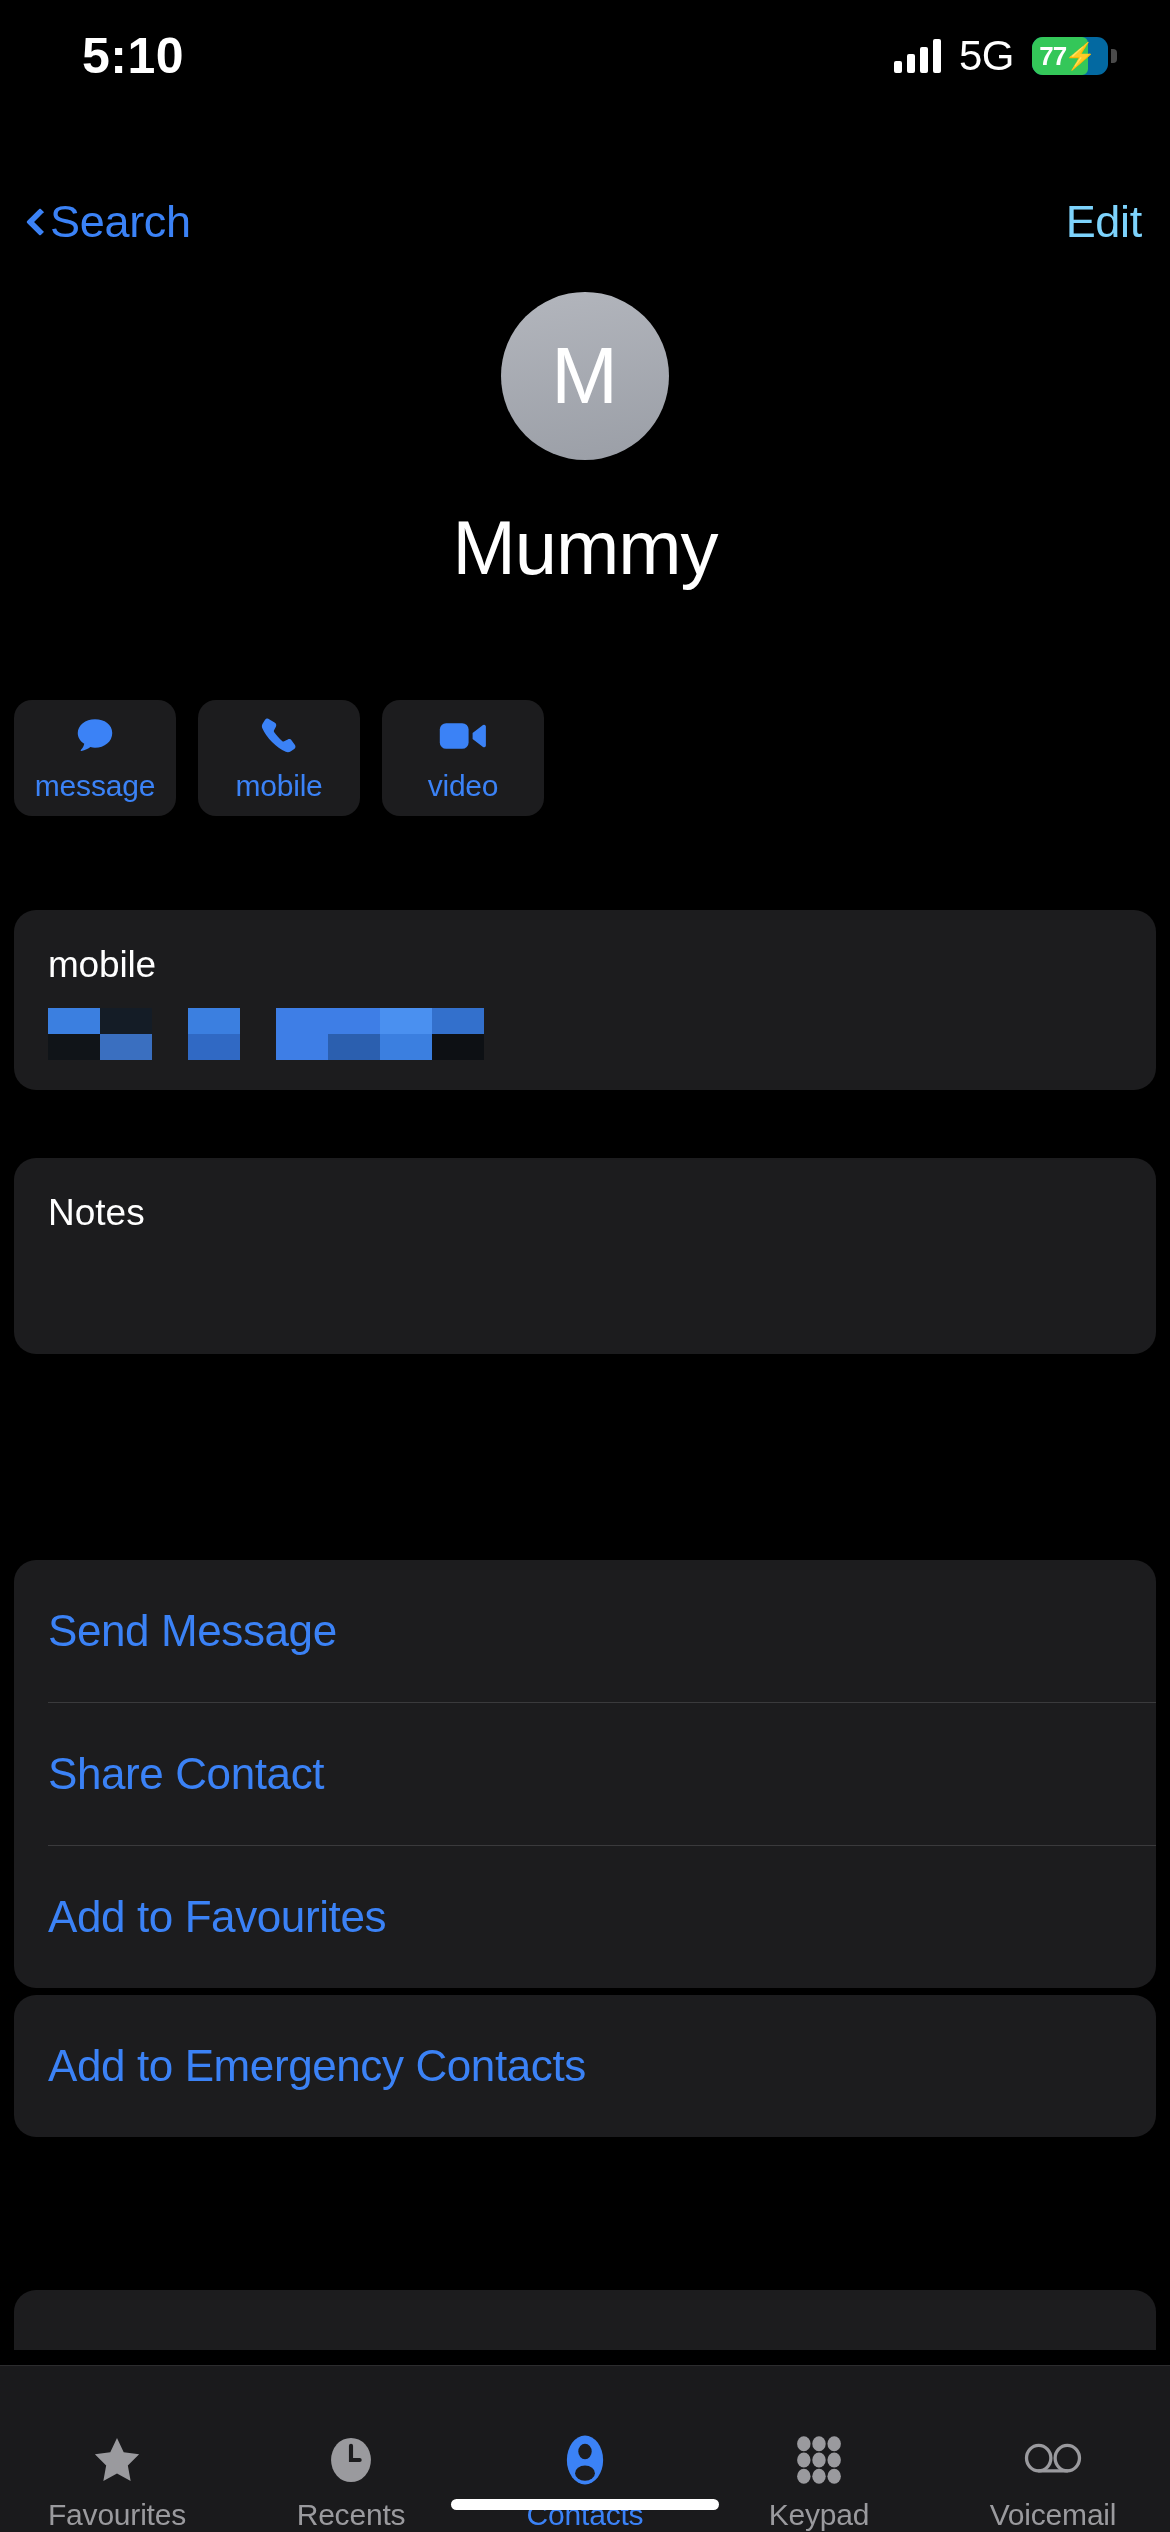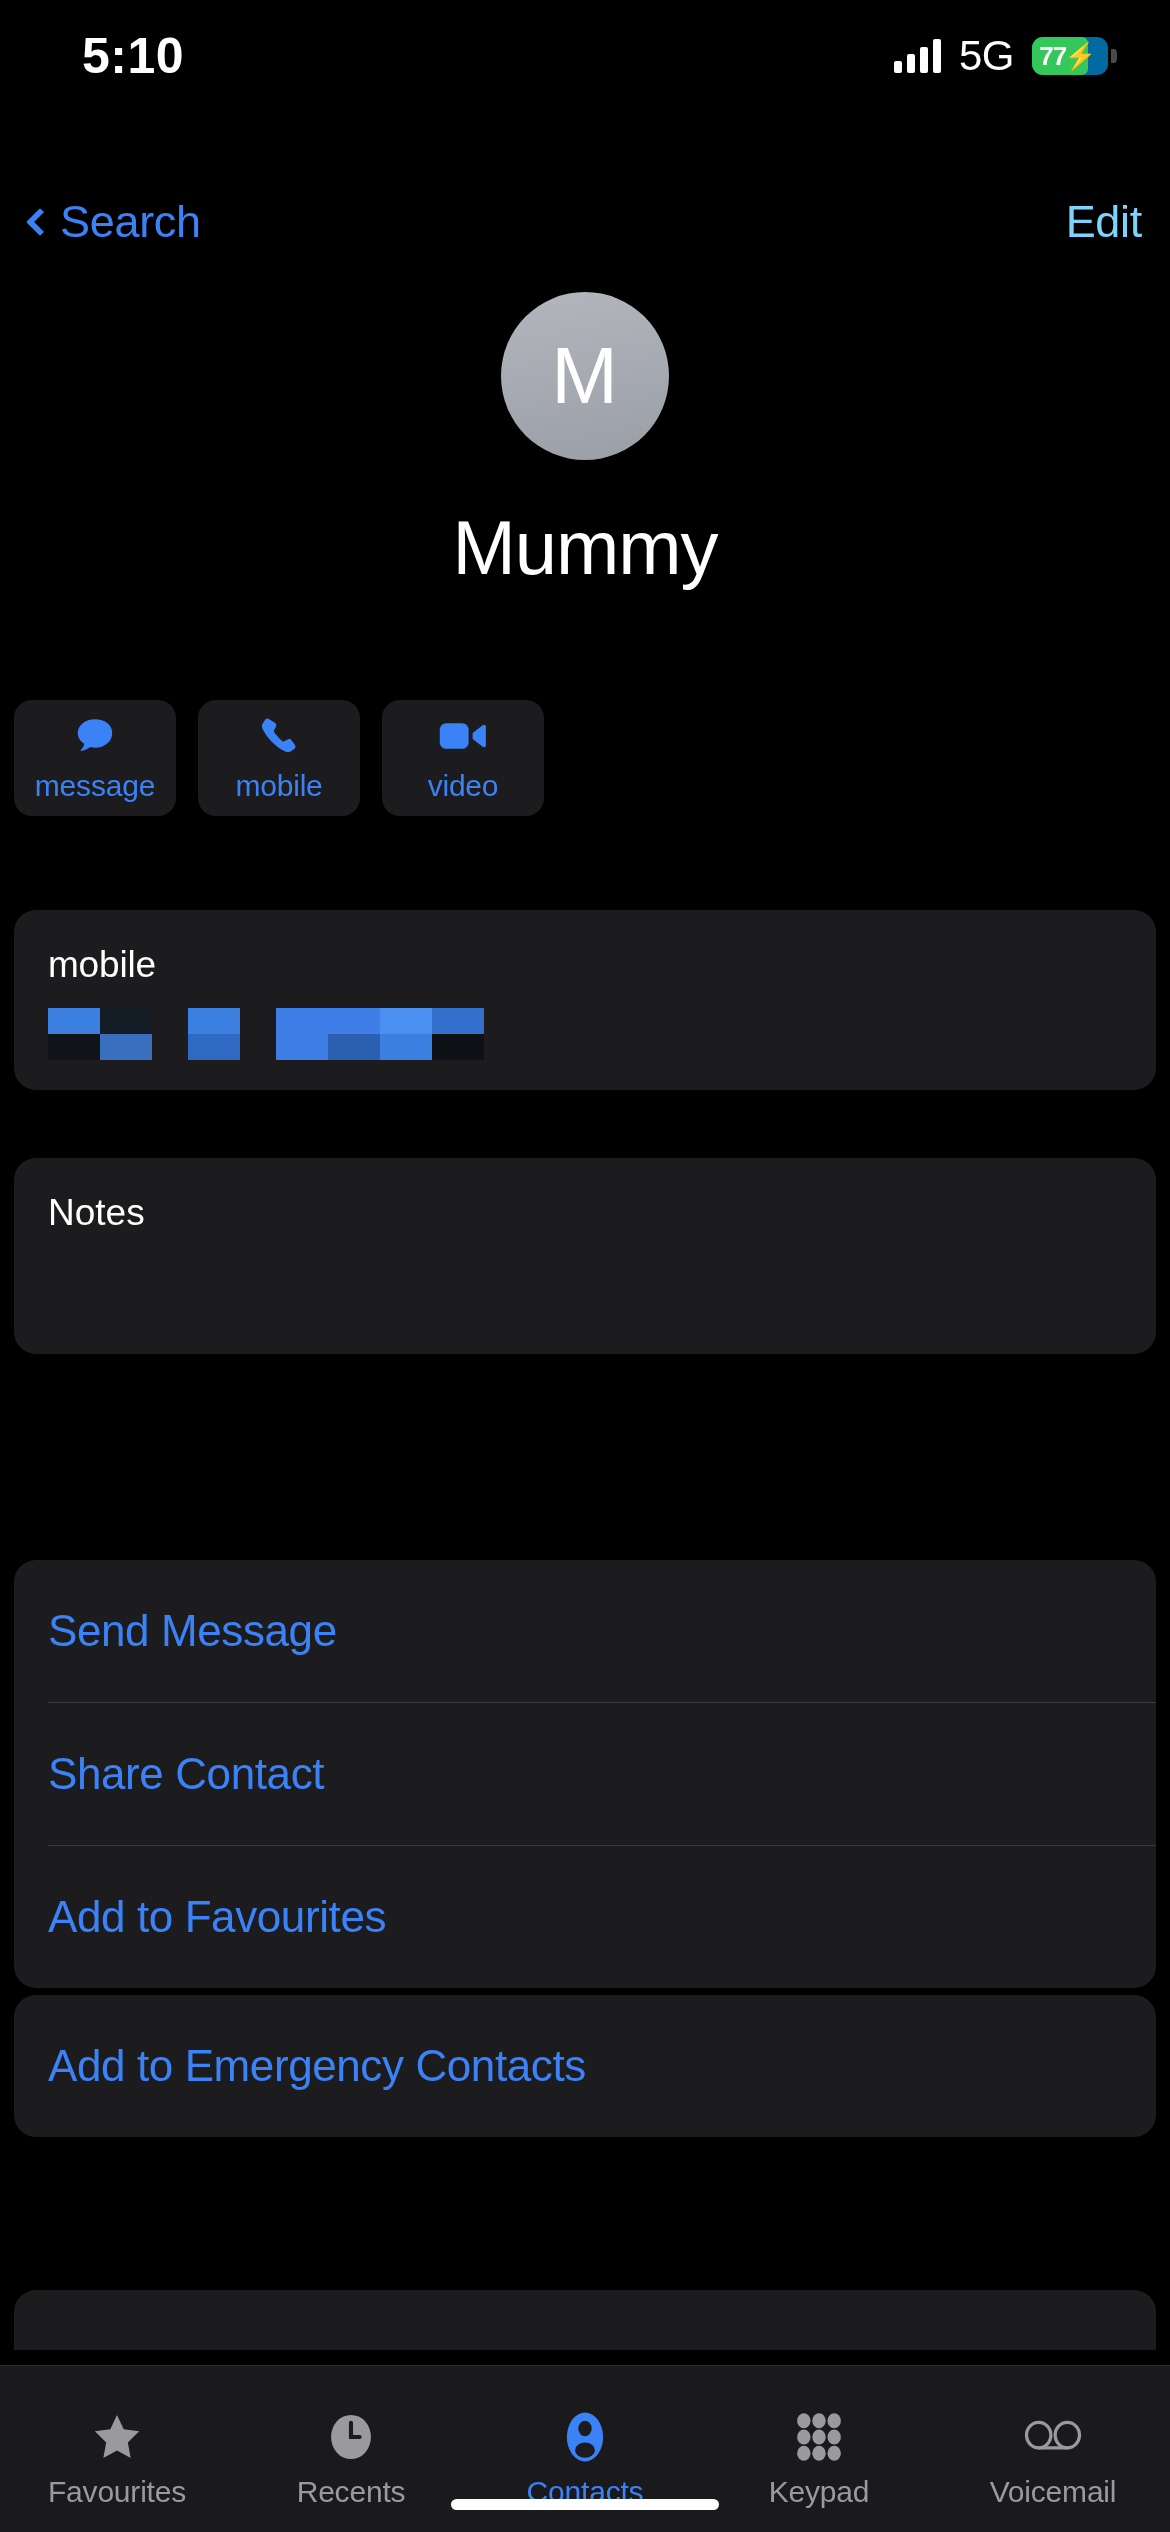--- a/index.html
+++ b/index.html
@@ -47,21 +47,21 @@
     position:absolute; right:-9px; top:12px; width:6px; height:14px;
     background:#4a4a4a; border-radius:0 4px 4px 0;
   }
 
   
   .nav-bar {
     position:absolute; top:186px; left:0; width:1170px; height:72px;
     display:flex; align-items:center; justify-content:space-between;
     padding:0 28px 0 18px;
   }
-  .nav-back { display:flex; align-items:center; gap:10px; cursor:pointer; }
+  .nav-back { display:flex; align-items:center; cursor:pointer; }
   .chev {
     width:20px; height:20px;
     border-left:6px solid #3B82F6; border-bottom:6px solid #3B82F6;
     transform:rotate(45deg); margin-left:12px; border-radius:2px;
   }
   .nav-back-label { color:#3B82F6; font-size:45px; letter-spacing:-0.3px; }
   .nav-edit { color:#7dd3fc; font-size:45px; letter-spacing:-0.3px; cursor:pointer; }
 
   
   .contact-header {
@@ -120,21 +120,21 @@
   .peek-card {
     position:absolute; left:14px; width:1142px; height:60px;
     background:#1c1c1e; border-radius:22px 22px 0 0;
   }
 
   
   .tab-bar {
     position:absolute; bottom:0; left:0; width:1170px; height:167px;
     background:rgba(28,28,30,0.94);
     border-top:1px solid #2c2c2e;
-    display:flex; align-items:center; padding-top:18px;
+    display:flex; align-items:flex-end; padding-top:18px;
   }
   .tab-item {
     flex:1; display:flex; flex-direction:column; align-items:center; gap:9px; cursor:pointer;
   }
   .tab-ico { height:58px; display:flex; align-items:center; justify-content:center; }
   .tab-label { font-size:30px; color:#9a9a9e; letter-spacing:-0.2px; }
   .tab-item.active .tab-label { color:#3B82F6; }
   .home-indicator {
     position:absolute; bottom:22px; left:50%; transform:translateX(-50%);
     width:268px; height:11px; background:#fff; border-radius:6px;

